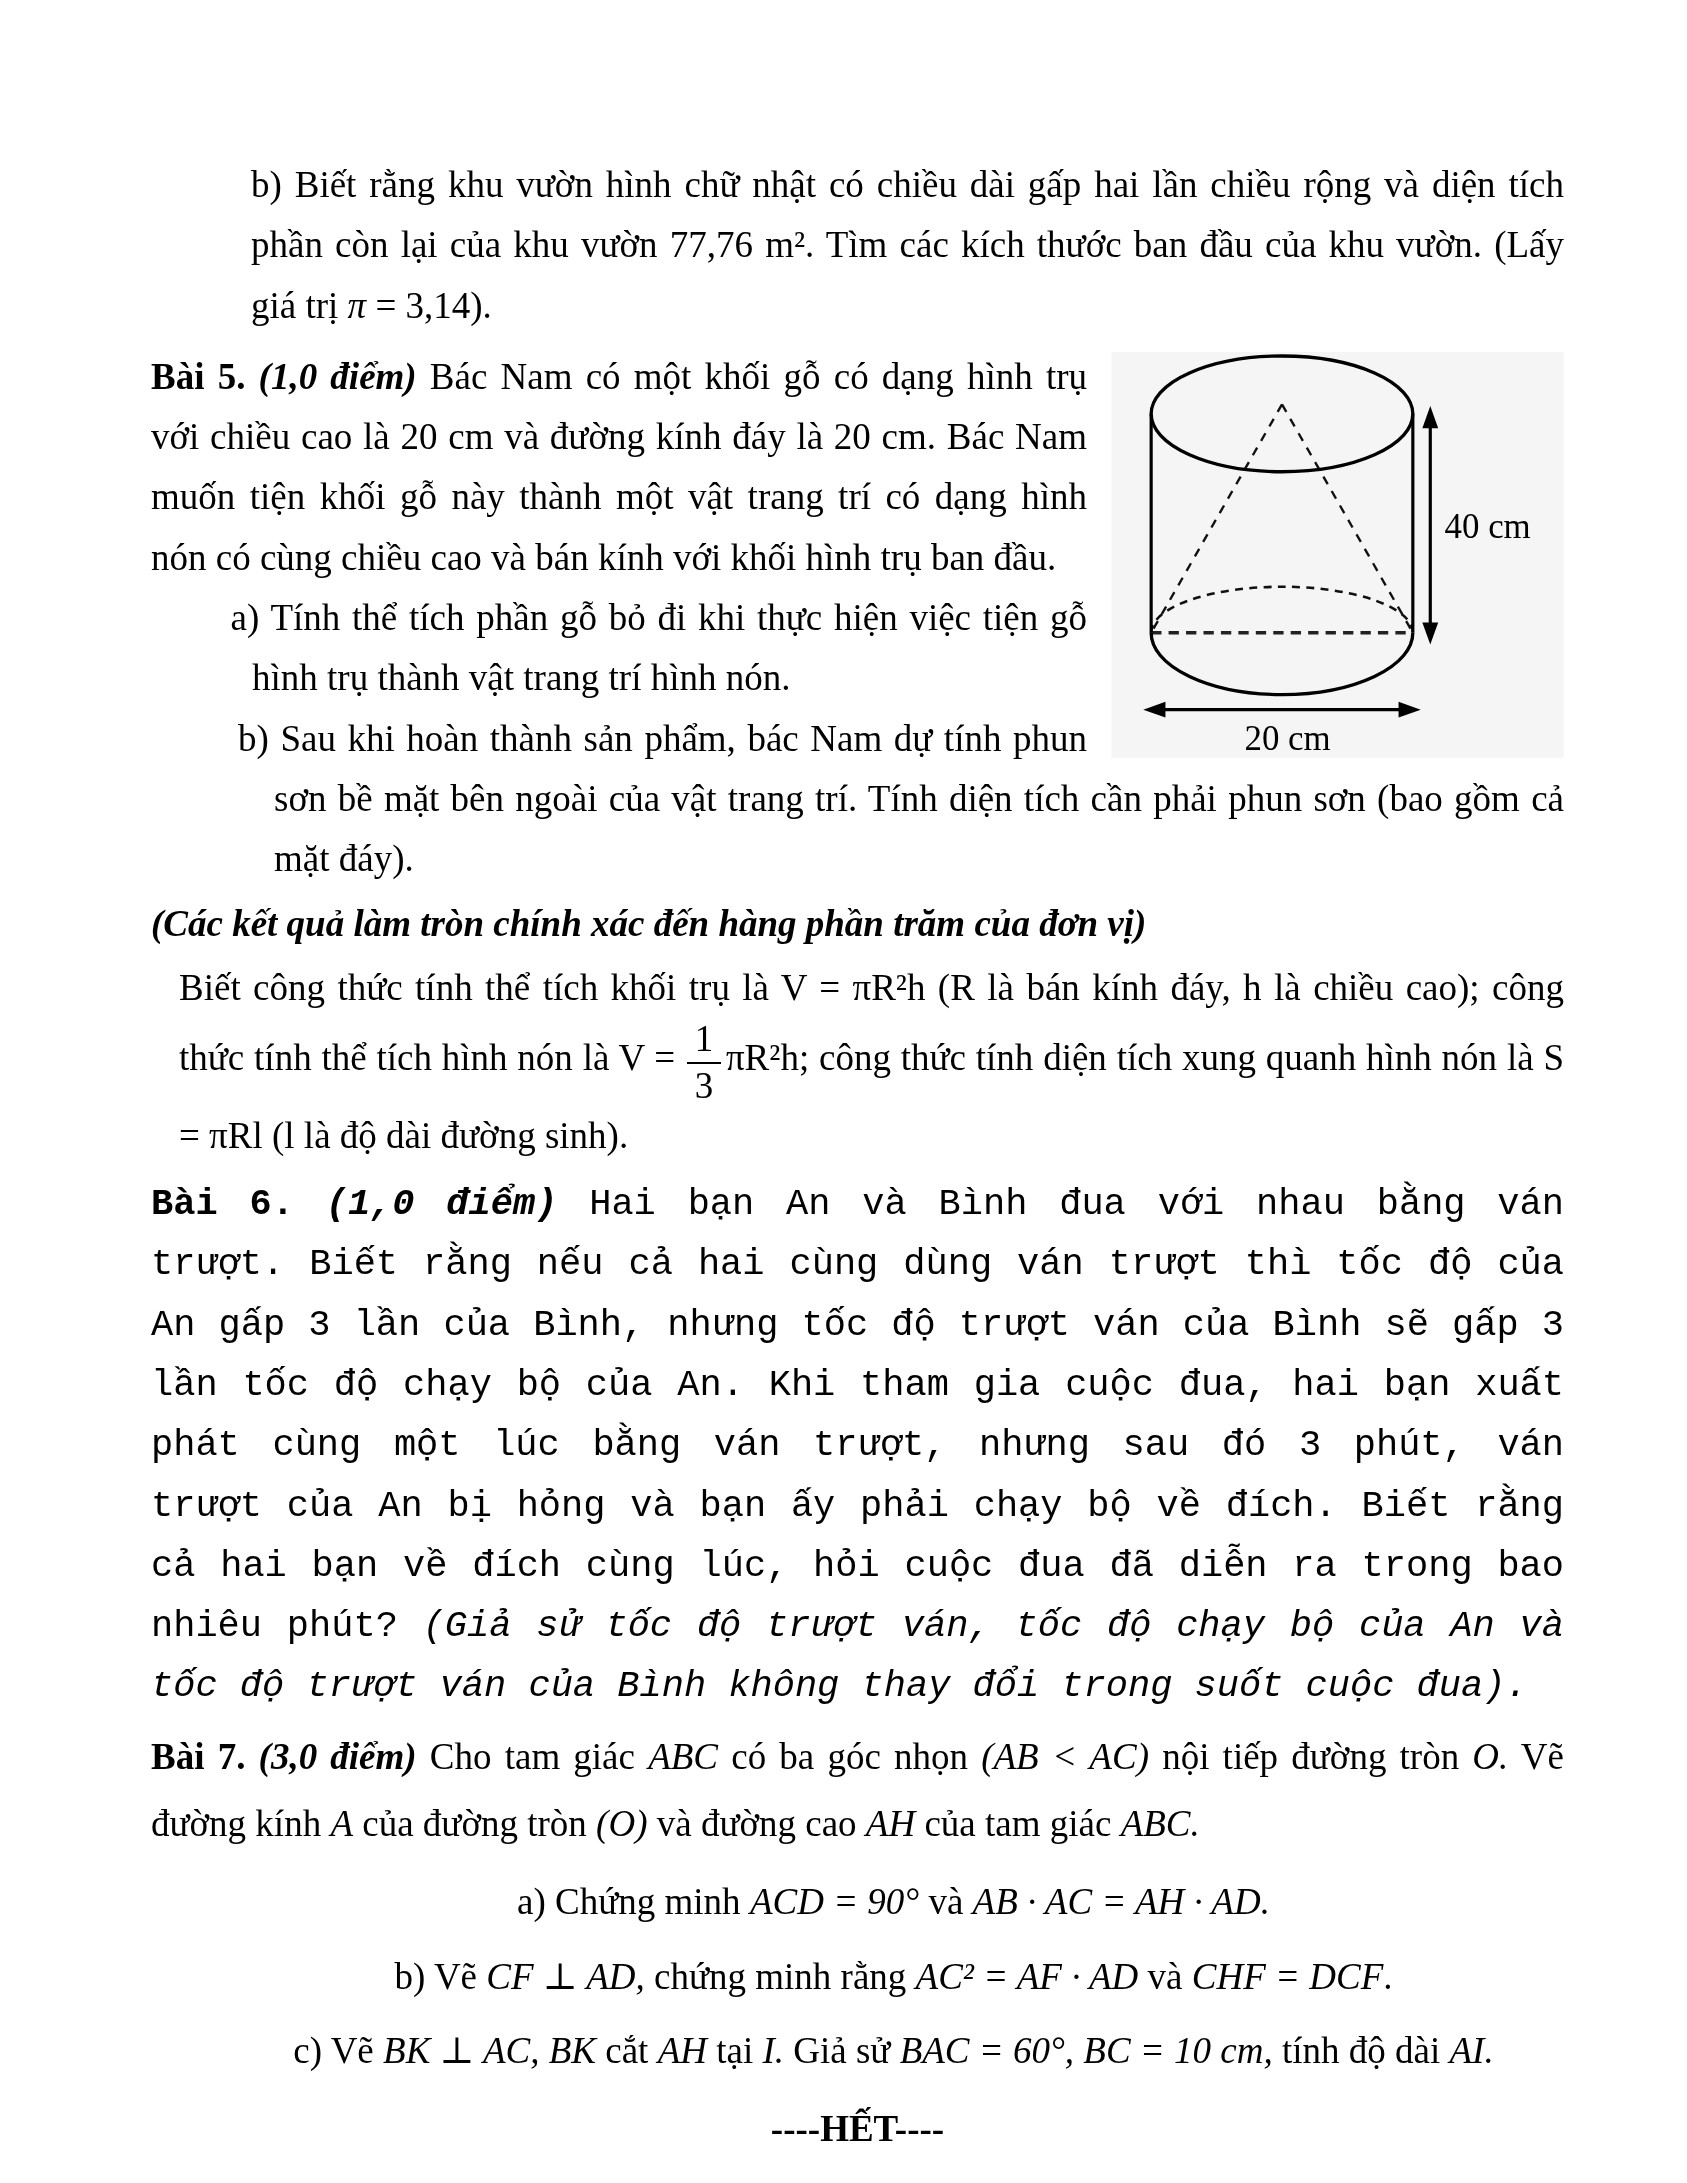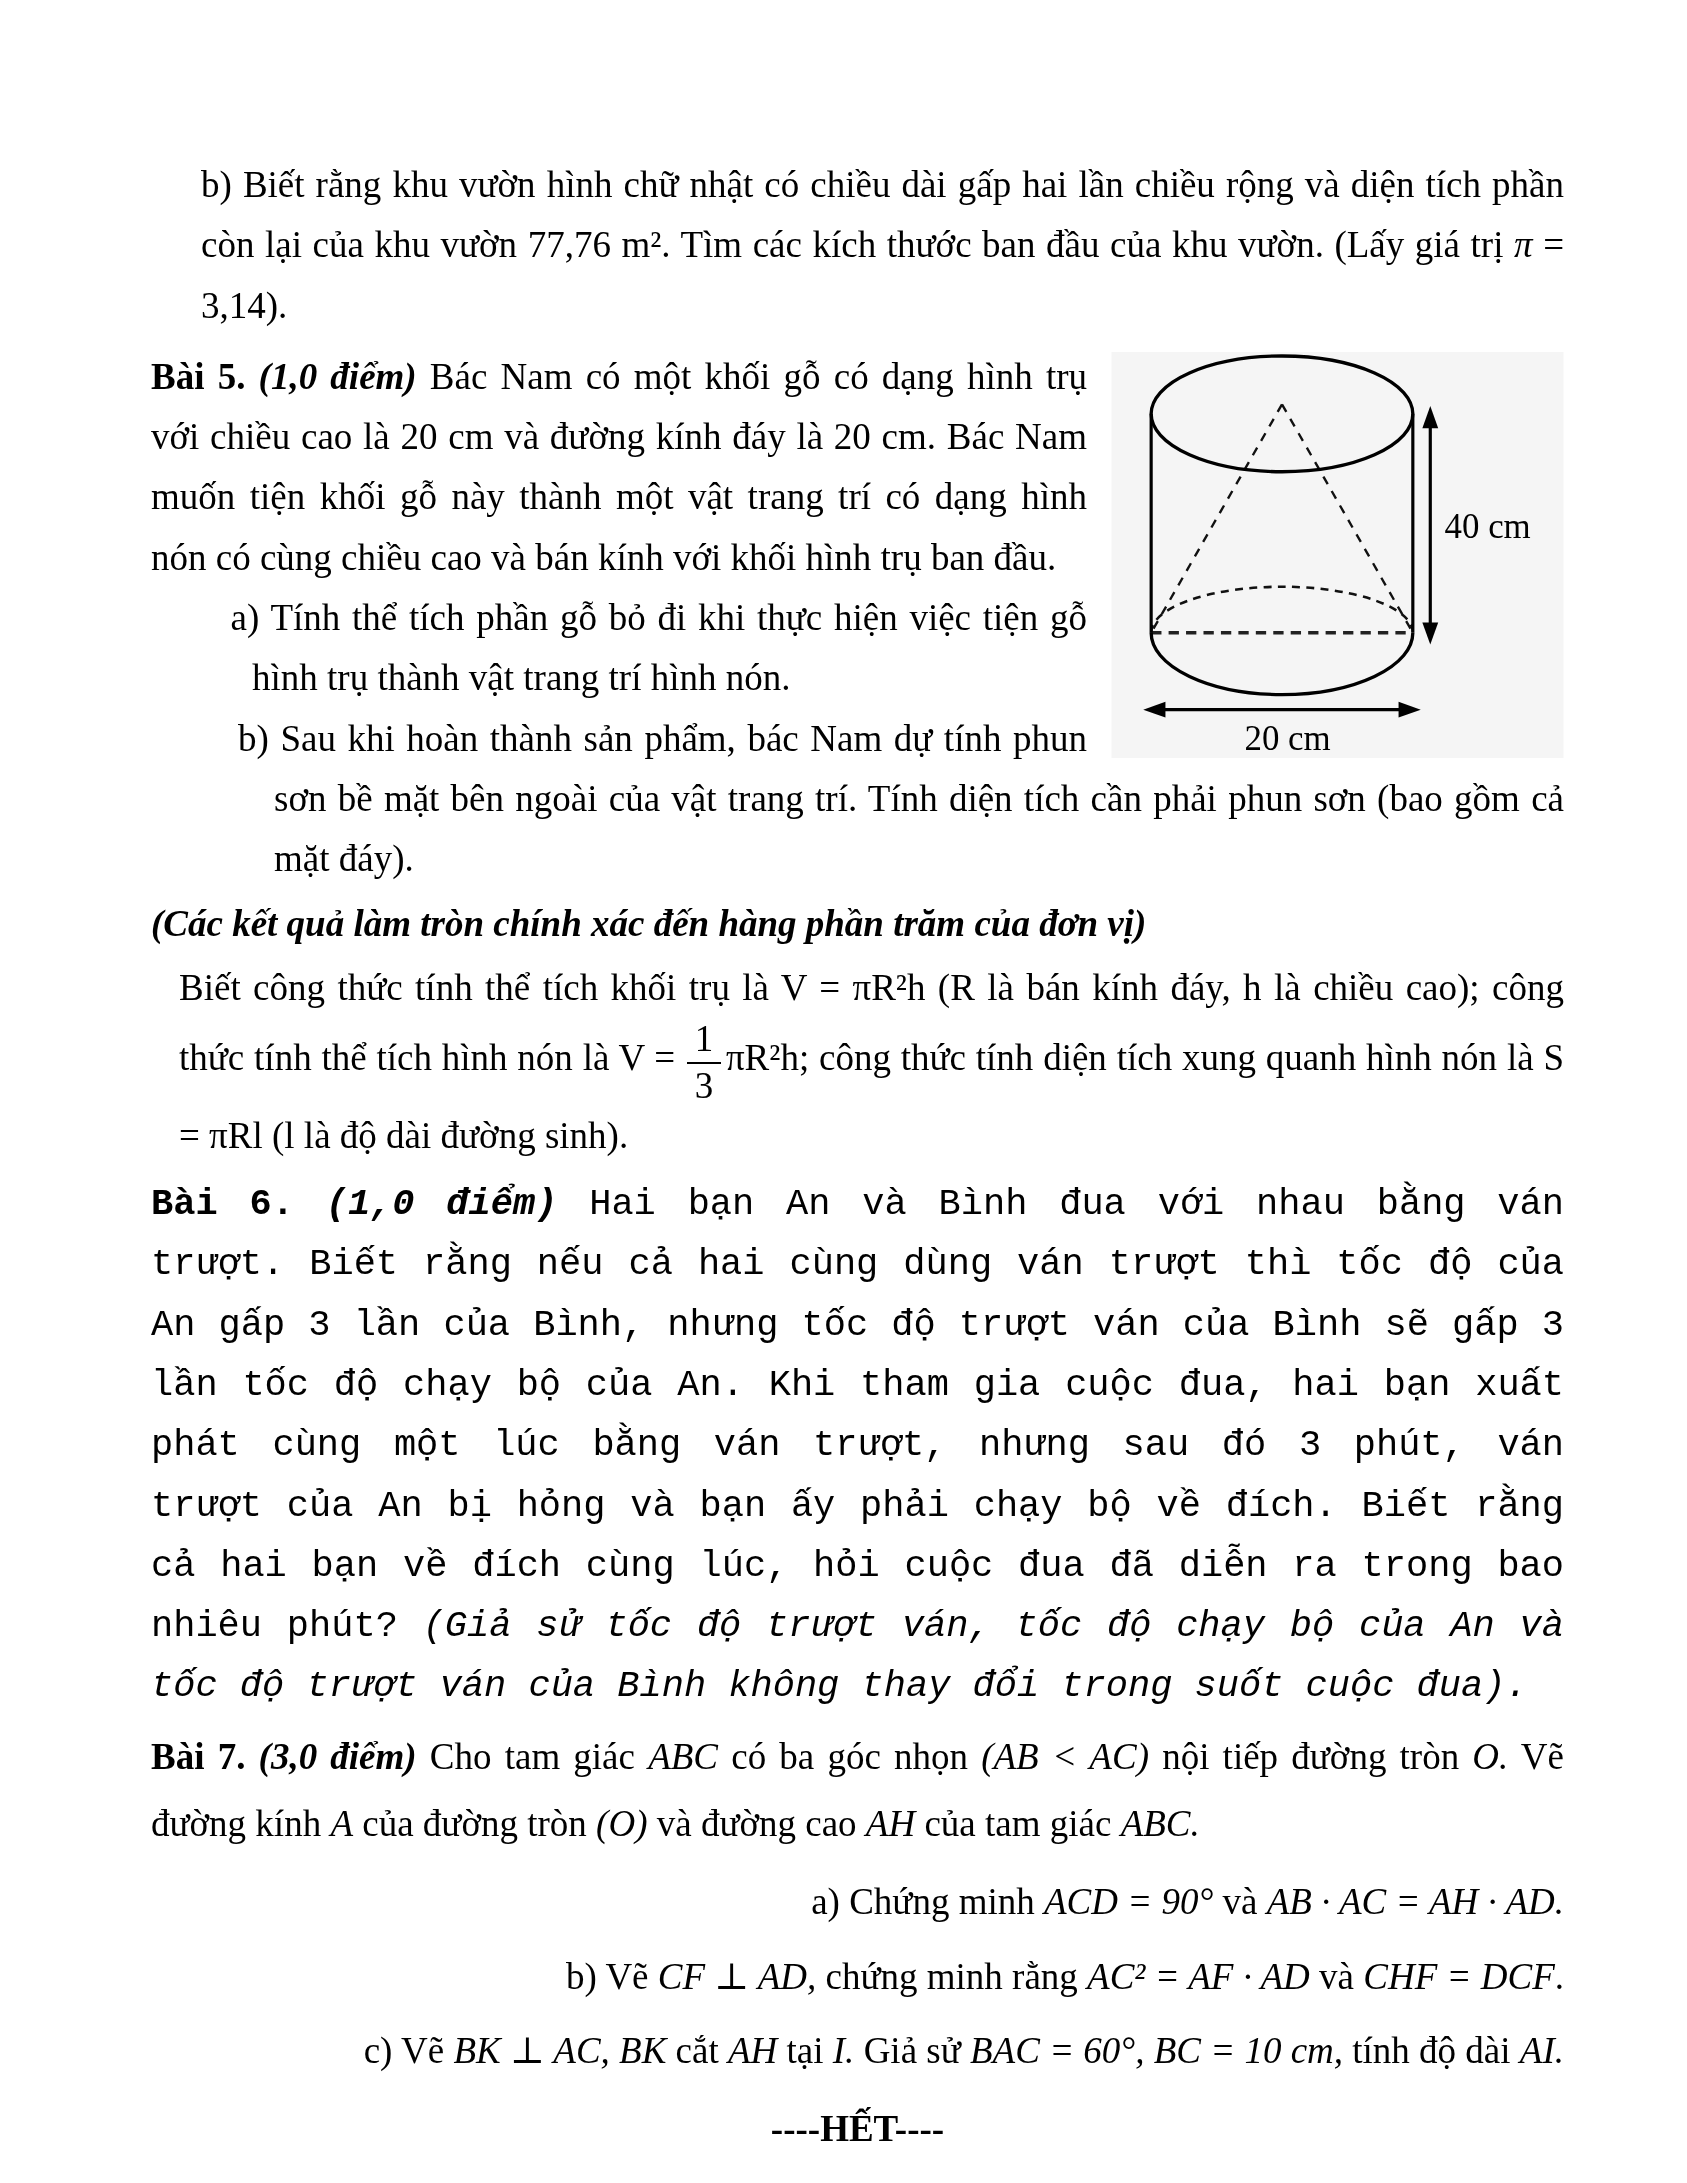--- a/index.html
+++ b/index.html
@@ -15,21 +15,21 @@
     font-size: 37px;
     line-height: 1.63;
     padding: 155px 123px 0 151px;
     overflow: hidden;
   }
   p { margin: 0; text-align: justify; }
   .b  { font-weight: bold; }
   .bi { font-weight: bold; font-style: italic; }
   .m  { font-style: italic; }
 
-  .p-garden { margin-left: 50px; margin-bottom: 11px; }
+  .p-garden { margin-left: 100px; margin-bottom: 11px; }
 
   .bai5 { }
   .fig {
     float: right;
     width: 453px;
     height: 409px;
     margin: 4.8px 0 0 24px;
   }
   .fig svg { display: block; }
 
@@ -44,21 +44,21 @@
     vertical-align: middle;
     text-align: center;
     line-height: 1.05;
     margin: 0 4.8px 0 1.6px;
   }
   .fnum { display: block; border-bottom: 2.4px solid #000; padding: 1.6px 8px 3.2px; }
   .fden { display: block; padding-top: 3.2px; }
 
   .bai6 { margin-top: 8px; font-family: Liberation Mono, monospace; }
   .bai7intro { margin-top: 6.4px; line-height: 1.82; }
-  .b7item { margin-left: 72px; margin-top: 14.3px; text-align: right; }
+  .b7item { margin-left: 72px; margin-top: 14.3px; text-align: center; }
   .footer { margin-top: 17.5px; text-align: center; font-weight: bold; }
 </style>
 </head>
 <body>
 
 <div class="page">
 
   <p class="p-garden"><span>b) Biết rằng khu vườn hình chữ nhật có chiều dài gấp hai lần chiều rộng và diện tích phần còn lại của khu vườn 77,76 m². Tìm các kích thước ban đầu của khu vườn. (Lấy giá trị </span><span class="m">π</span><span> = 3,14).</span></p>
 
   <div class="bai5">

